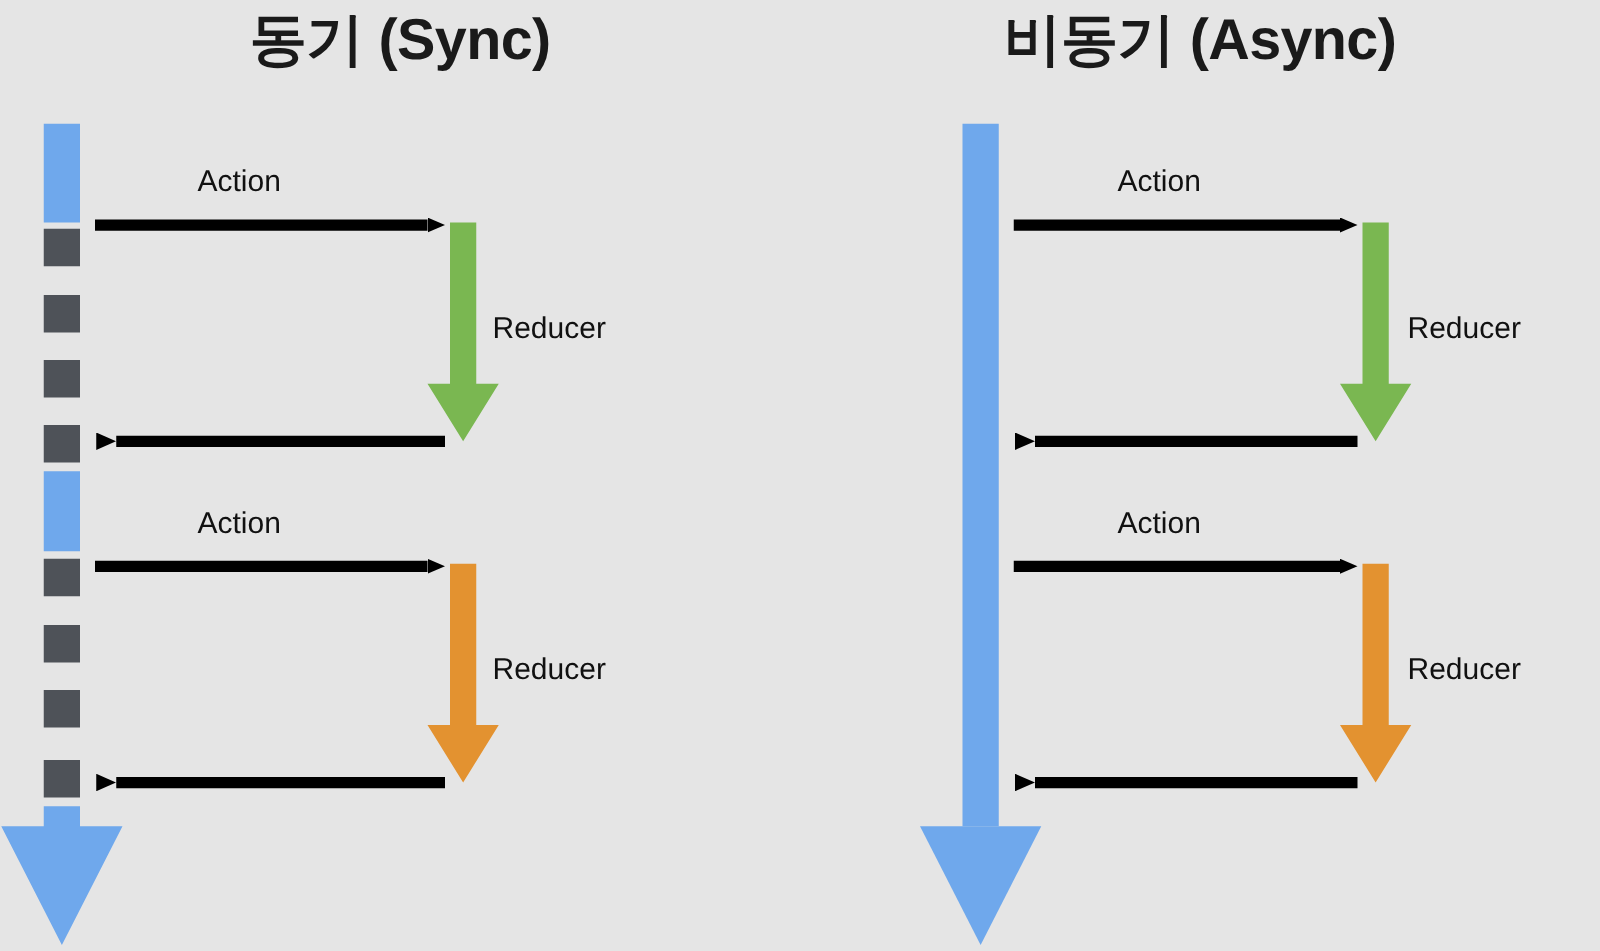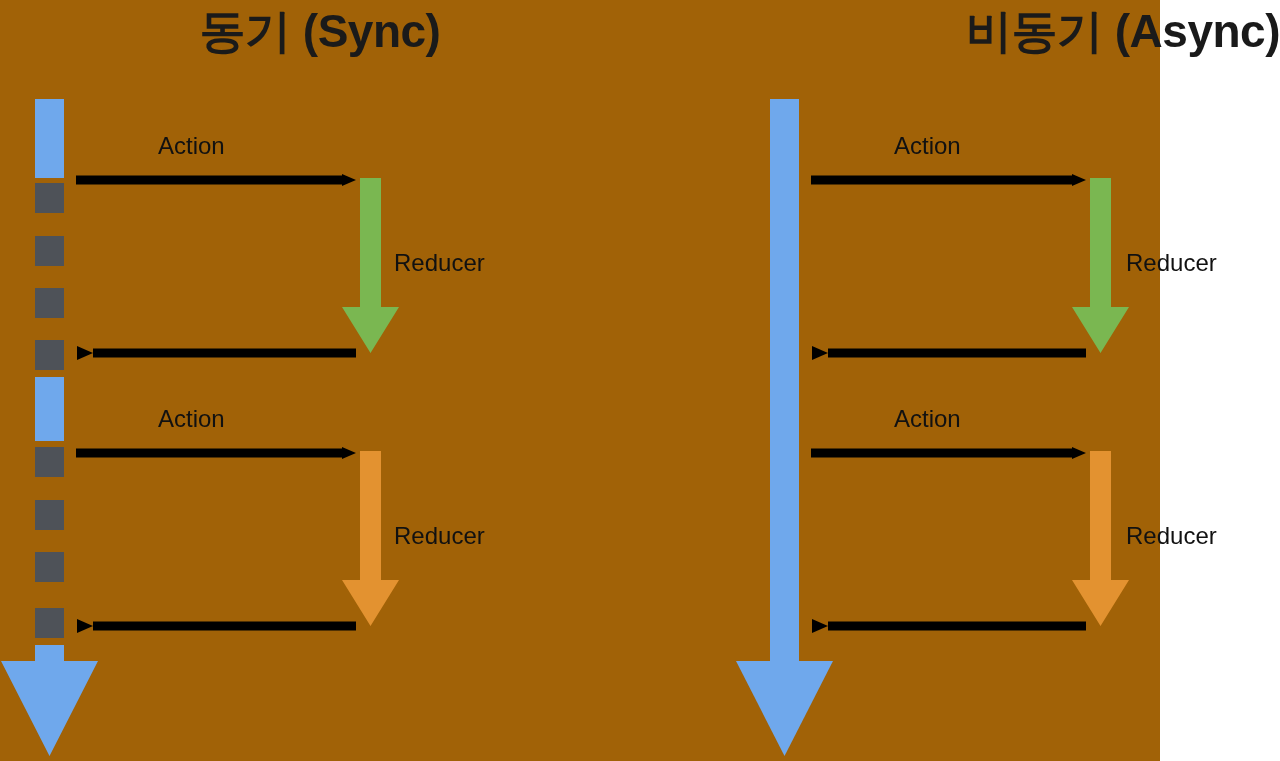--- a/index.html
+++ b/index.html
@@ -8,36 +8,36 @@
     background: #ffffff;
   }
   body {
     width: 1280px;
     height: 761px;
     font-family: "Liberation Sans", sans-serif;
     overflow: hidden;
   }
   #stage {
     position: relative;
-    width: 1160px;
+    width: 1280px;
     height: 761px;
-    background: #a16207;
+    background: #e5e5e5;
   }
   .panel-title {
     position: absolute;
     text-align: center;
     font-size: 46px;
     font-weight: 700;
     color: #1a1a1a;
     letter-spacing: -0.5px;
     white-space: nowrap;
     line-height: 1;
   }
   #title-sync  { left: 0px;   top: 8px; width: 640px; }
-  #title-async { left: 640px; top: 8px; width: 640px; text-align: right; }
+  #title-async { left: 640px; top: 8px; width: 640px; }
 
   .diagram-svg {
     position: absolute;
     left: 0;
     top: 0;
     width: 1280px;
     height: 761px;
   }
   .edge-label {
     position: absolute;

